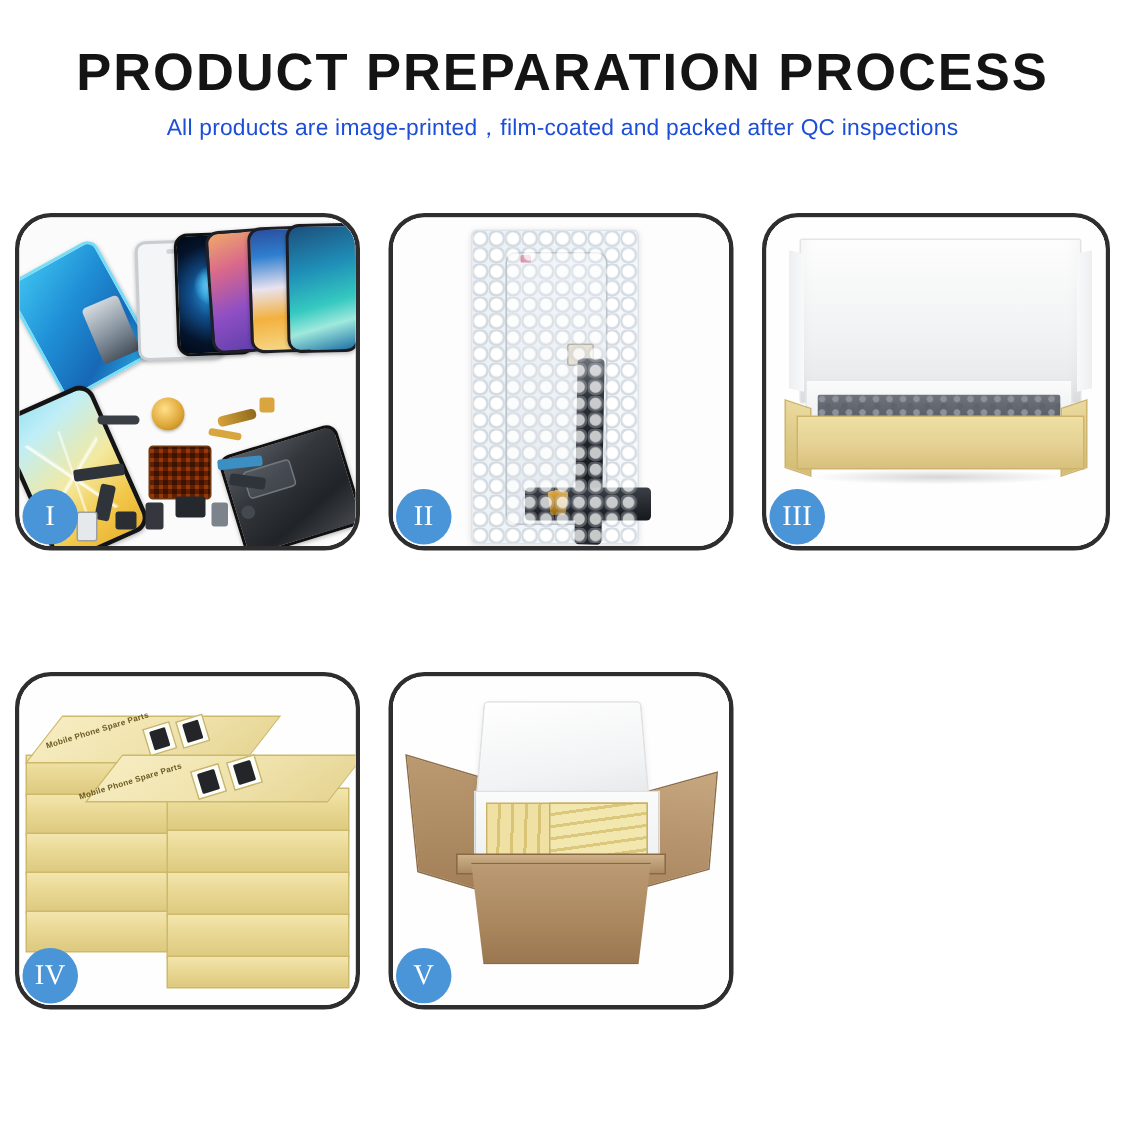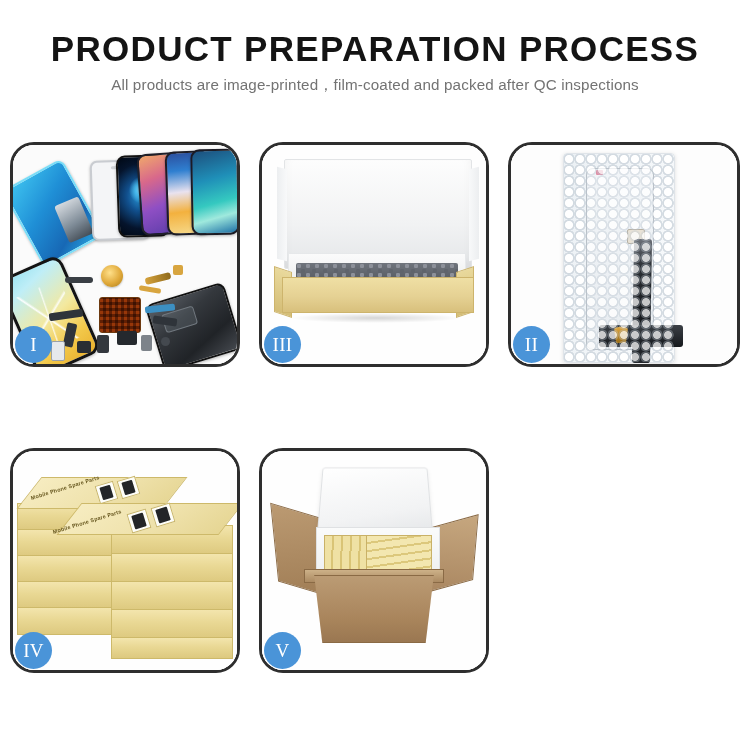--- a/index.html
+++ b/index.html
@@ -29,21 +29,21 @@
     color: #141414;
     line-height: 1.06;
     margin: 0;
     padding: 0 26px;
     white-space: nowrap;
   }
   #page-subtitle {
     font-family: "Liberation Sans", sans-serif;
     font-size: 15.2px;
     font-weight: 400;
-    color: #737373;
+    color: #1d4ed8;
     letter-spacing: 0.15px;
     margin: 8px 0 0 0;
     white-space: nowrap;
   }
 
   
   #process-grid {
     position: absolute;
     left: 10px;
     top: 142px;
@@ -436,54 +436,54 @@
         <div class="flexpart fp12"></div>
         <div class="flexpart fp13"></div>
         <div class="flexpart fp14"></div>
       </div>
     </div>
     <div class="step-badge">I</div>
   </div>
 
   <div class="step-card">
     <div class="card-media">
-      <div class="p3">
-        <div class="box3-lid"></div>
-        <div class="box3-foam"></div>
-        <div class="box3-fill"></div>
-        <div class="box3-tray-left"></div>
-        <div class="box3-tray-right"></div>
-        <div class="box3-tray"></div>
-        <div class="box3-shadow"></div>
-      </div>
-    </div>
-    <div class="step-badge">III</div>
-  </div>
-
-  <div class="step-card">
-    <div class="card-media">
       <div class="p2">
         <div class="bubble-bag">
           <div class="lcd-inside">
             <div class="lcd-conn"></div>
             <div class="lcd-flex"></div>
             <div class="lcd-bottom"></div>
             <div class="lcd-gold-l"></div>
             <div class="lcd-gold-r"></div>
           </div>
           <div class="bag-dot"></div>
           <div class="bubble-overlay"></div>
         </div>
       </div>
     </div>
     <div class="step-badge">II</div>
   </div>
 
   <div class="step-card">
     <div class="card-media">
+      <div class="p3">
+        <div class="box3-lid"></div>
+        <div class="box3-foam"></div>
+        <div class="box3-fill"></div>
+        <div class="box3-tray-left"></div>
+        <div class="box3-tray-right"></div>
+        <div class="box3-tray"></div>
+        <div class="box3-shadow"></div>
+      </div>
+    </div>
+    <div class="step-badge">III</div>
+  </div>
+
+  <div class="step-card">
+    <div class="card-media">
       <div class="p4">
 
         <div class="stack-box" style="left:4px;top:52px;width:96px;height:26px;"></div>
         <div class="stack-box" style="left:4px;top:78px;width:96px;height:26px;"></div>
         <div class="stack-box" style="left:4px;top:104px;width:96px;height:26px;"></div>
         <div class="stack-box" style="left:4px;top:130px;width:96px;height:26px;"></div>
         <div class="stack-box" style="left:4px;top:156px;width:96px;height:26px;"></div>
 
         <div class="stack-box" style="left:98px;top:74px;width:120px;height:28px;"></div>
         <div class="stack-box" style="left:98px;top:102px;width:120px;height:28px;"></div>

